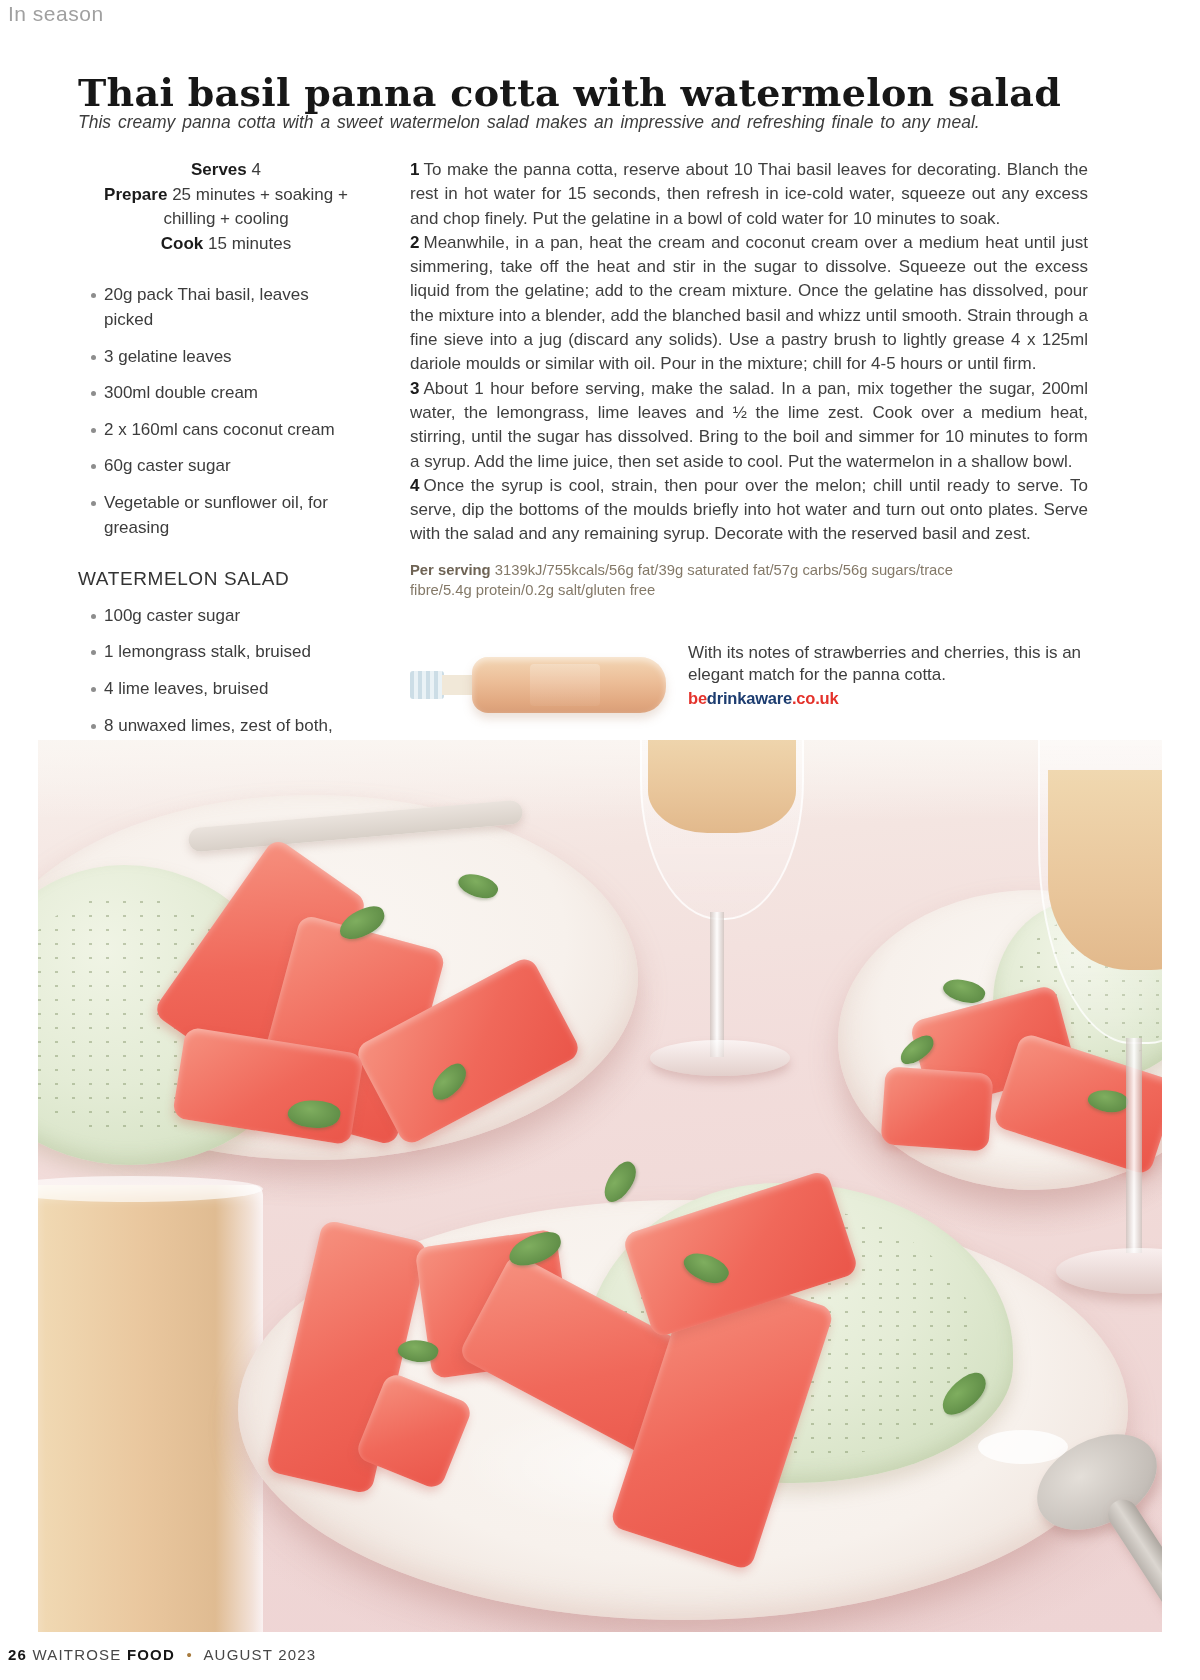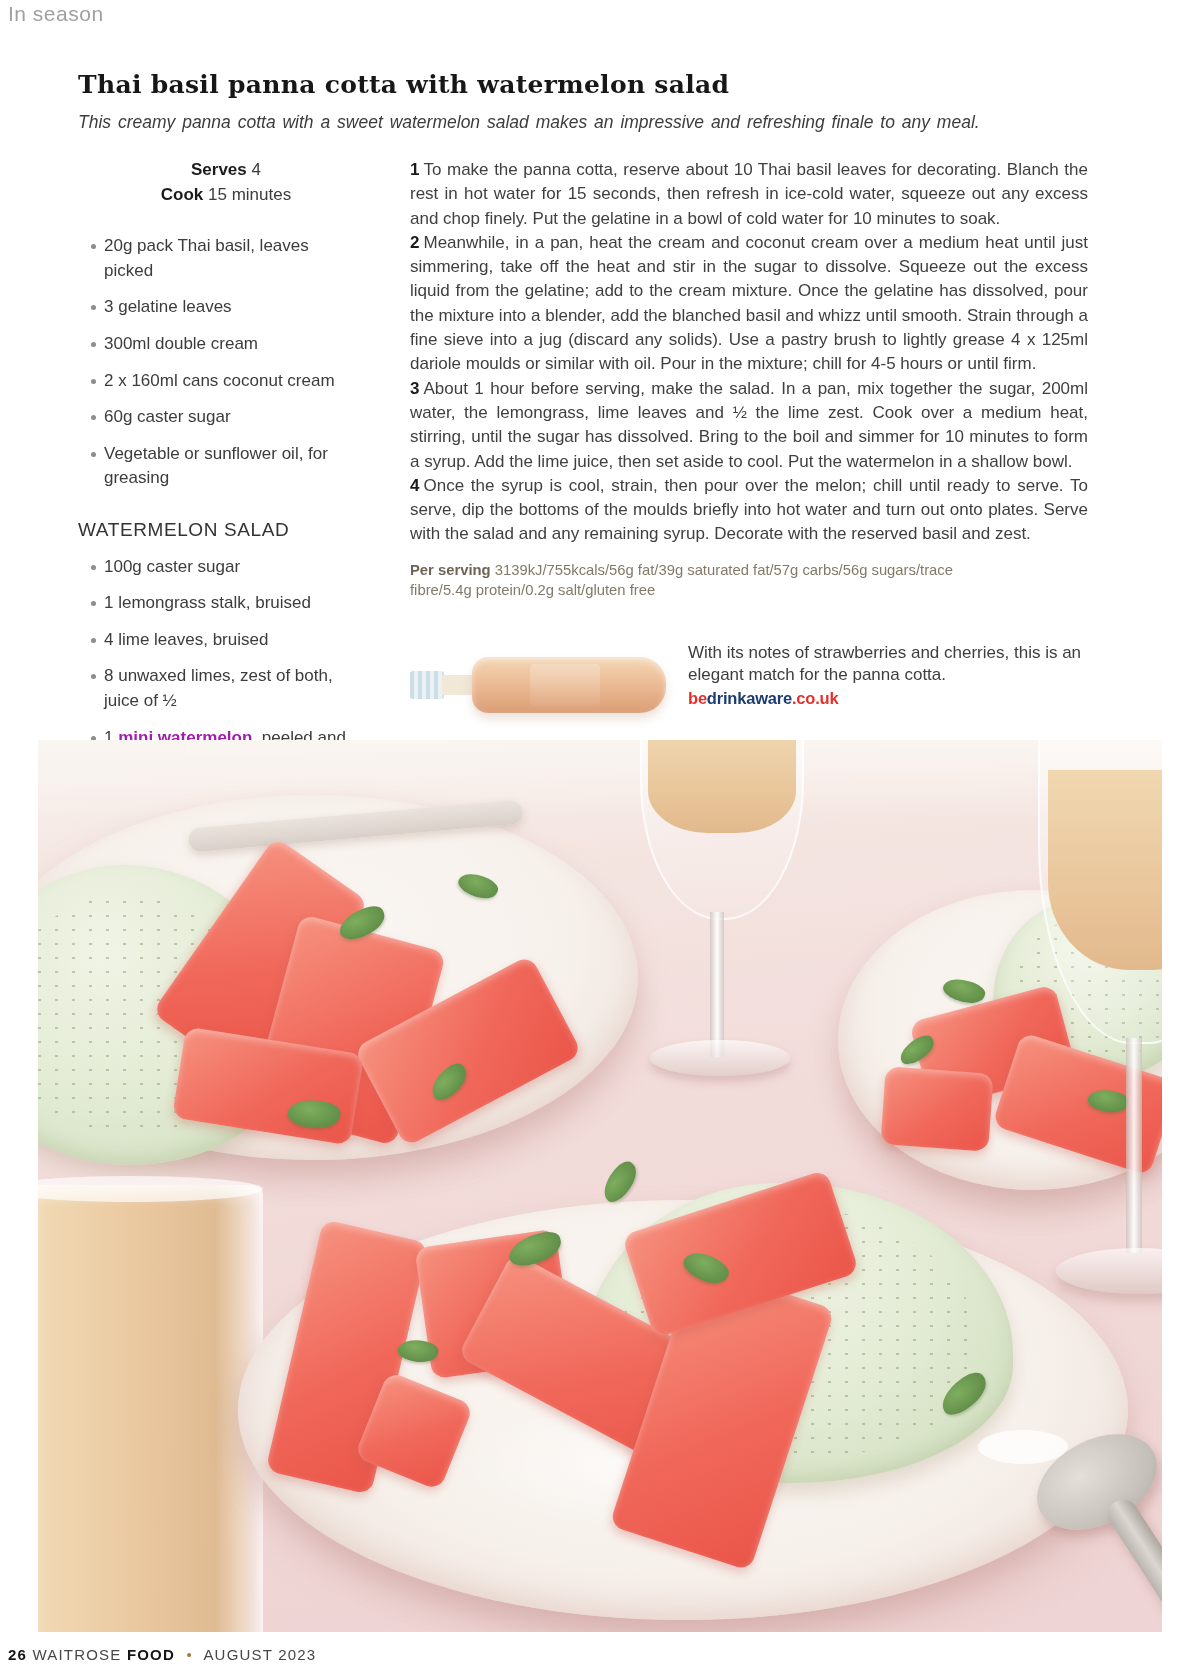--- a/index.html
+++ b/index.html
@@ -2,21 +2,21 @@
 <html><head>
 <meta charset="utf-8">
 <style>
   html,body{margin:0;padding:0;background:#ffffff;}
   .page{position:relative;width:1200px;height:1680px;background:#ffffff;overflow:hidden;
         font-family:"Liberation Sans",sans-serif;color:#3c3c3c;}
 
   .kicker{position:absolute;left:8px;top:2px;font-size:21px;color:#a0a0a0;letter-spacing:.5px;}
 
   .title{position:absolute;left:78px;top:70px;width:1040px;margin:0;
-         font-family:"DejaVu Serif",serif;font-weight:bold;font-size:25px;color:#171717;letter-spacing:.3px;}
+         font-family:"DejaVu Serif",serif;font-weight:bold;font-size:38px;color:#171717;letter-spacing:.3px;}
   .intro{position:absolute;left:78px;top:112px;width:1010px;margin:0;
          font-style:italic;font-size:17.5px;color:#3d3d3d;word-spacing:2px;}
 
   .left-col{position:absolute;left:78px;top:158px;width:296px;font-size:17px;line-height:24.6px;}
   .meta{margin:0 0 27px 0;text-align:center;}
   .meta p{margin:0;}
   .meta b{color:#1b1b1b;}
   ul.ing{list-style:none;margin:0 0 27px 0;padding:0;}
   ul.ing li{display:flex;margin:12px;}
   .dot{flex:none;width:5px;height:5px;border-radius:50%;background:#8d8d8d;margin:10px 8px 0 1px;}
@@ -81,20 +81,21 @@
 <div class="page">
 
   <div class="kicker">In season</div>
 
   <h1 class="title">Thai basil panna cotta with watermelon salad</h1>
   <p class="intro">This creamy panna cotta with a sweet watermelon salad makes an impressive and refreshing finale to any meal.</p>
 
   <div class="left-col">
     <div class="meta">
       <p><b>Serves</b> <span>4</span></p>
+      <p><b>Prepare</b> <span>25 minutes + soaking + chilling + cooling</span></p>
       <p><b>Cook</b> <span>15 minutes</span></p>
     </div>
 
     <ul class="ing">
       <li>
           <span class="dot"></span>
           <span class="ing-text">20g pack Thai basil, leaves picked</span>
         </li>
       <li>
           <span class="dot"></span>

